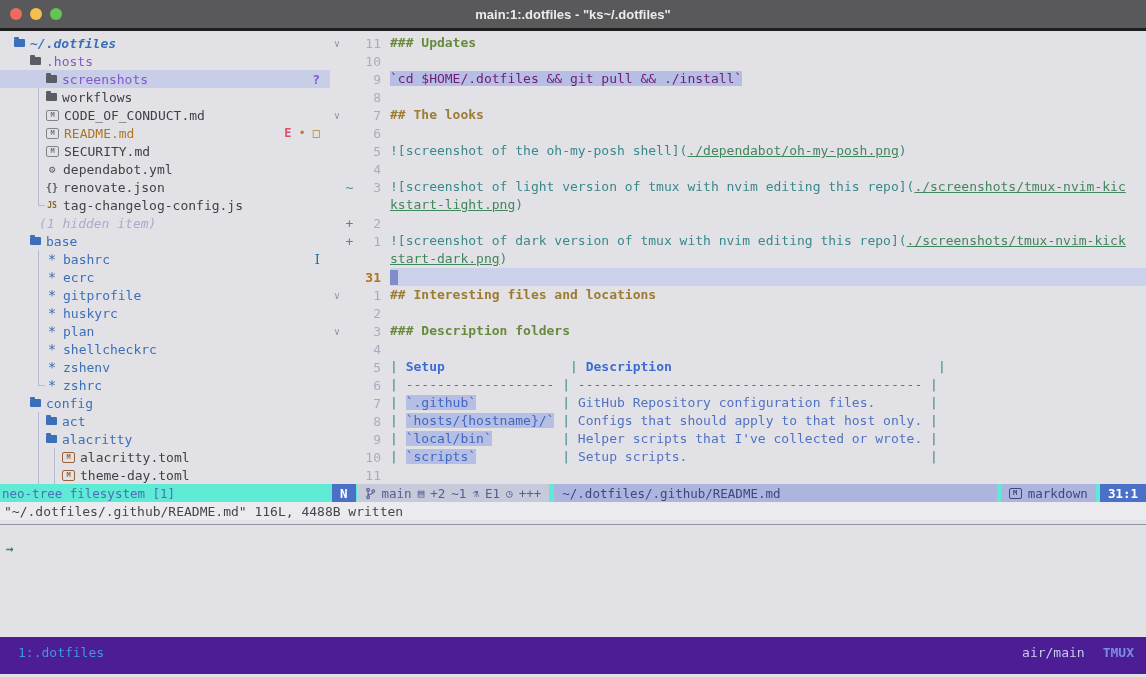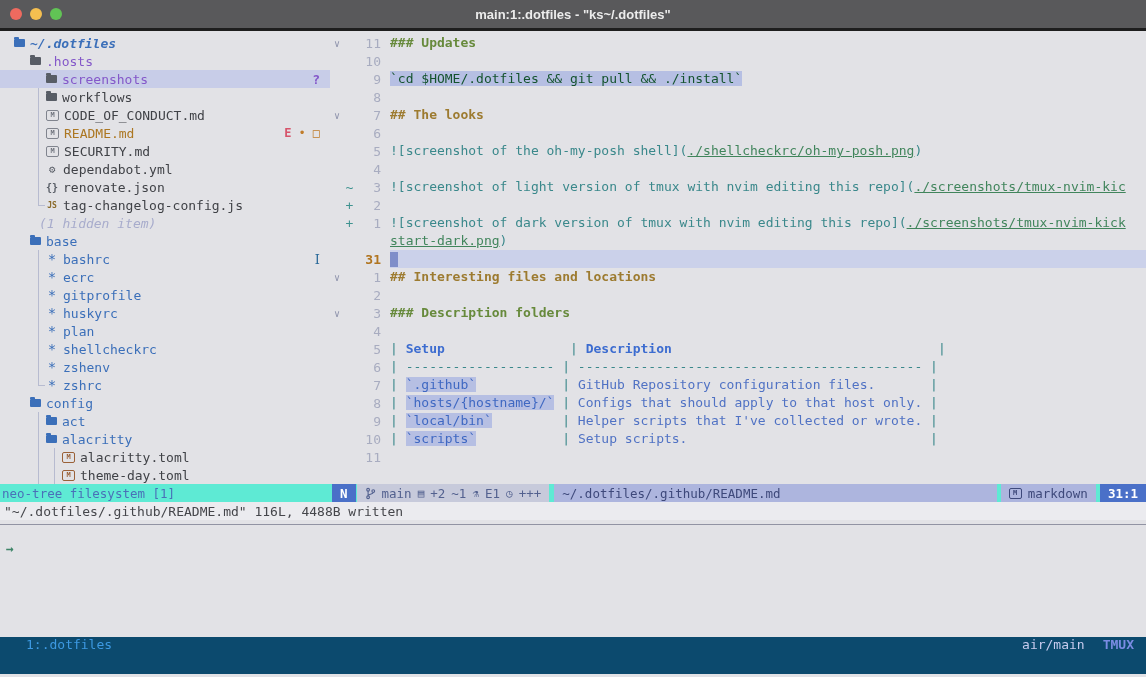--- a/index.html
+++ b/index.html
@@ -58,21 +58,21 @@
   .ed-line{height:18px;display:flex;align-items:center;}
   .ed-fold{width:14px;flex:none;text-align:center;color:#9095ad;font-size:10px;}
   .ed-sign{width:11px;flex:none;text-align:center;color:#3f9390;}
   .ed-num{width:26px;flex:none;text-align:right;color:#a8acc0;}
   .ed-num.cur{color:#b0741f;font-weight:bold;}
   .ed-txt{flex:1;margin-left:9px;white-space:pre;height:18px;line-height:18px;}
   .ed-txt.cursorline{background:#cbd1ea;}
   .cursorblock{display:inline-block;width:8px;height:15px;background:#7f8ec9;vertical-align:middle;}
   .s-h2{color:#9d7b30;font-weight:bold;}
   .s-h3{color:#678a3c;font-weight:bold;}
-  .s-codeline{background:#b6bfe3;color:#14532d;}
+  .s-codeline{background:#b6bfe3;color:#701a75;}
   .s-alt{color:#3a888b;}
   .s-link{color:#41855c;text-decoration:underline;}
   .s-pipe{color:#3a888b;}
   .s-th{color:#3c6cd0;font-weight:bold;}
   .s-cell{color:#5072c4;}
   .s-code{background:#b6bfe3;color:#3f68c2;}
   .s-sp{color:#3a888b;}
   
   .statusline{height:18px;background:#5eead4;display:flex;align-items:stretch;font-size:12.5px;}
   .sl-neotree{width:332px;flex:none;color:#4a70b8;display:flex;align-items:center;padding-left:2px;box-sizing:border-box;}
@@ -87,21 +87,21 @@
   
   .msgline{height:18px;background:#ebebef;color:#45464b;display:flex;align-items:center;padding-left:4px;white-space:pre;}
   .sepgap{height:4px;background:#e2e2e6;}
   .sep{height:1px;background:#9193a3;}
   .shell{height:112px;background:#e2e2e6;padding:14px 0 0 6px;box-sizing:border-box;}
   .promptline{height:18px;display:flex;align-items:center;gap:7px;white-space:pre;}
   .p-host{color:#3b6fb9;font-weight:bold;}
   .p-sync{color:#3f7050;font-size:13px;}
   .p-node{color:#569346;display:flex;align-items:center;gap:5px;}
   .arrowline{height:18px;display:flex;align-items:center;color:#3f8568;font-weight:bold;}
-  .tmuxbar{height:37px;background:#0c4a6e;display:flex;padding:0 12px 6px 26px;box-sizing:border-box;}
+  .tmuxbar{height:37px;background:#4c1d95;display:flex;align-items:center;padding:0 12px 6px 18px;box-sizing:border-box;}
   .tm-win{color:#3d99e2;}
   .tm-right{margin-left:auto;display:flex;gap:18px;}
   .tm-session{color:#c7cbee;}
   .tm-badge{color:#7b8ce4;font-weight:bold;}
   svg{display:block;}
 </style>
 </head>
 <body>
 
 <div class="window">
@@ -186,33 +186,39 @@
           <div class="ed-line">
             <span class="ed-fold"></span>
             <span class="ed-sign"></span>
             <span class="ed-num">6</span>
             <span class="ed-txt"></span>
           </div>
           <div class="ed-line">
             <span class="ed-fold"></span>
             <span class="ed-sign"></span>
             <span class="ed-num">5</span>
-            <span class="ed-txt"><span class="s-alt">![screenshot of the oh-my-posh shell](</span><span class="s-link">./shellcheckrc/oh-my-posh.png</span><span class="s-alt">)</span></span>
+            <span class="ed-txt"><span class="s-alt">![screenshot of the oh-my-posh shell](</span><span class="s-link">./dependabot/oh-my-posh.png</span><span class="s-alt">)</span></span>
           </div>
           <div class="ed-line">
             <span class="ed-fold"></span>
             <span class="ed-sign"></span>
             <span class="ed-num">4</span>
             <span class="ed-txt"></span>
           </div>
           <div class="ed-line">
             <span class="ed-fold"></span>
             <span class="ed-sign">~</span>
             <span class="ed-num">3</span>
             <span class="ed-txt"><span class="s-alt">![screenshot of light version of tmux with nvim editing this repo](</span><span class="s-link">./screenshots/tmux-nvim-kic</span></span>
+          </div>
+          <div class="ed-line">
+            <span class="ed-fold"></span>
+            <span class="ed-sign"></span>
+            <span class="ed-num"></span>
+            <span class="ed-txt"><span class="s-link">kstart-light.png</span><span class="s-alt">)</span></span>
           </div>
           <div class="ed-line">
             <span class="ed-fold"></span>
             <span class="ed-sign">+</span>
             <span class="ed-num">2</span>
             <span class="ed-txt"></span>
           </div>
           <div class="ed-line">
             <span class="ed-fold"></span>
             <span class="ed-sign">+</span>

